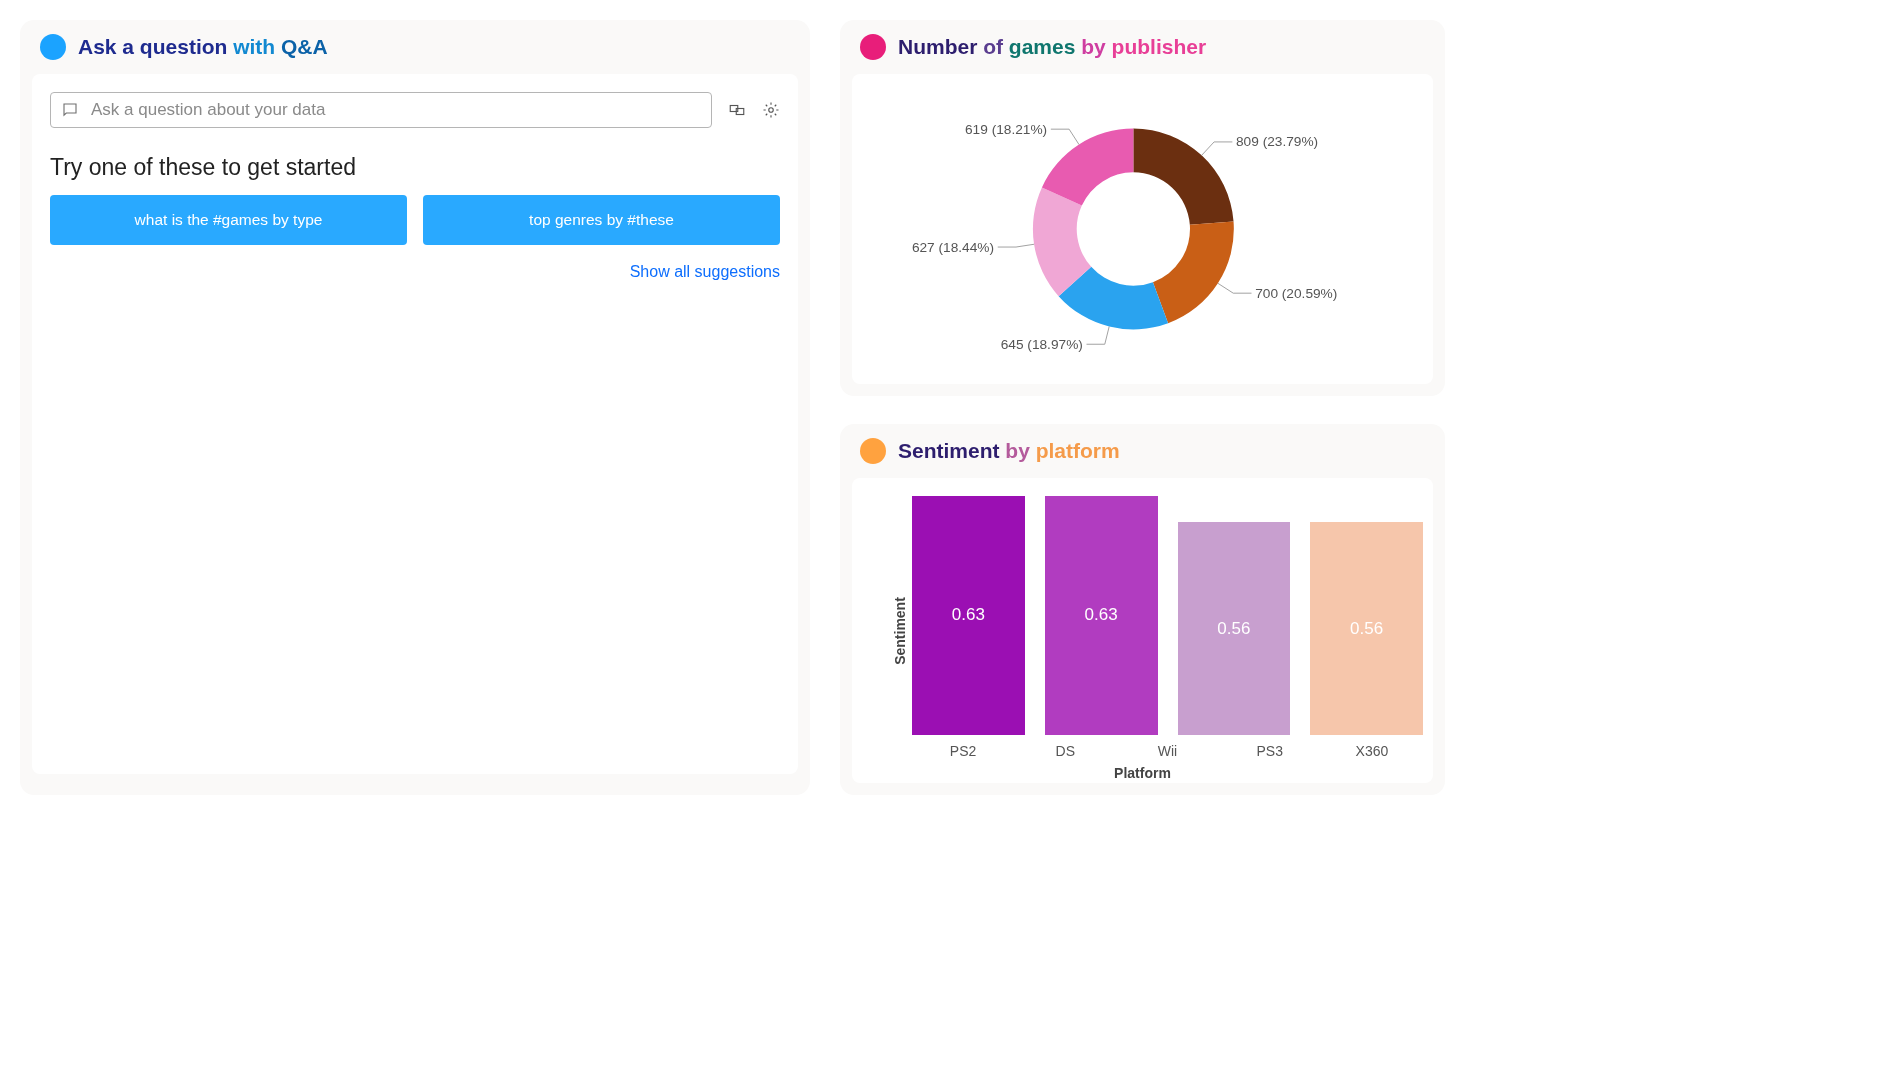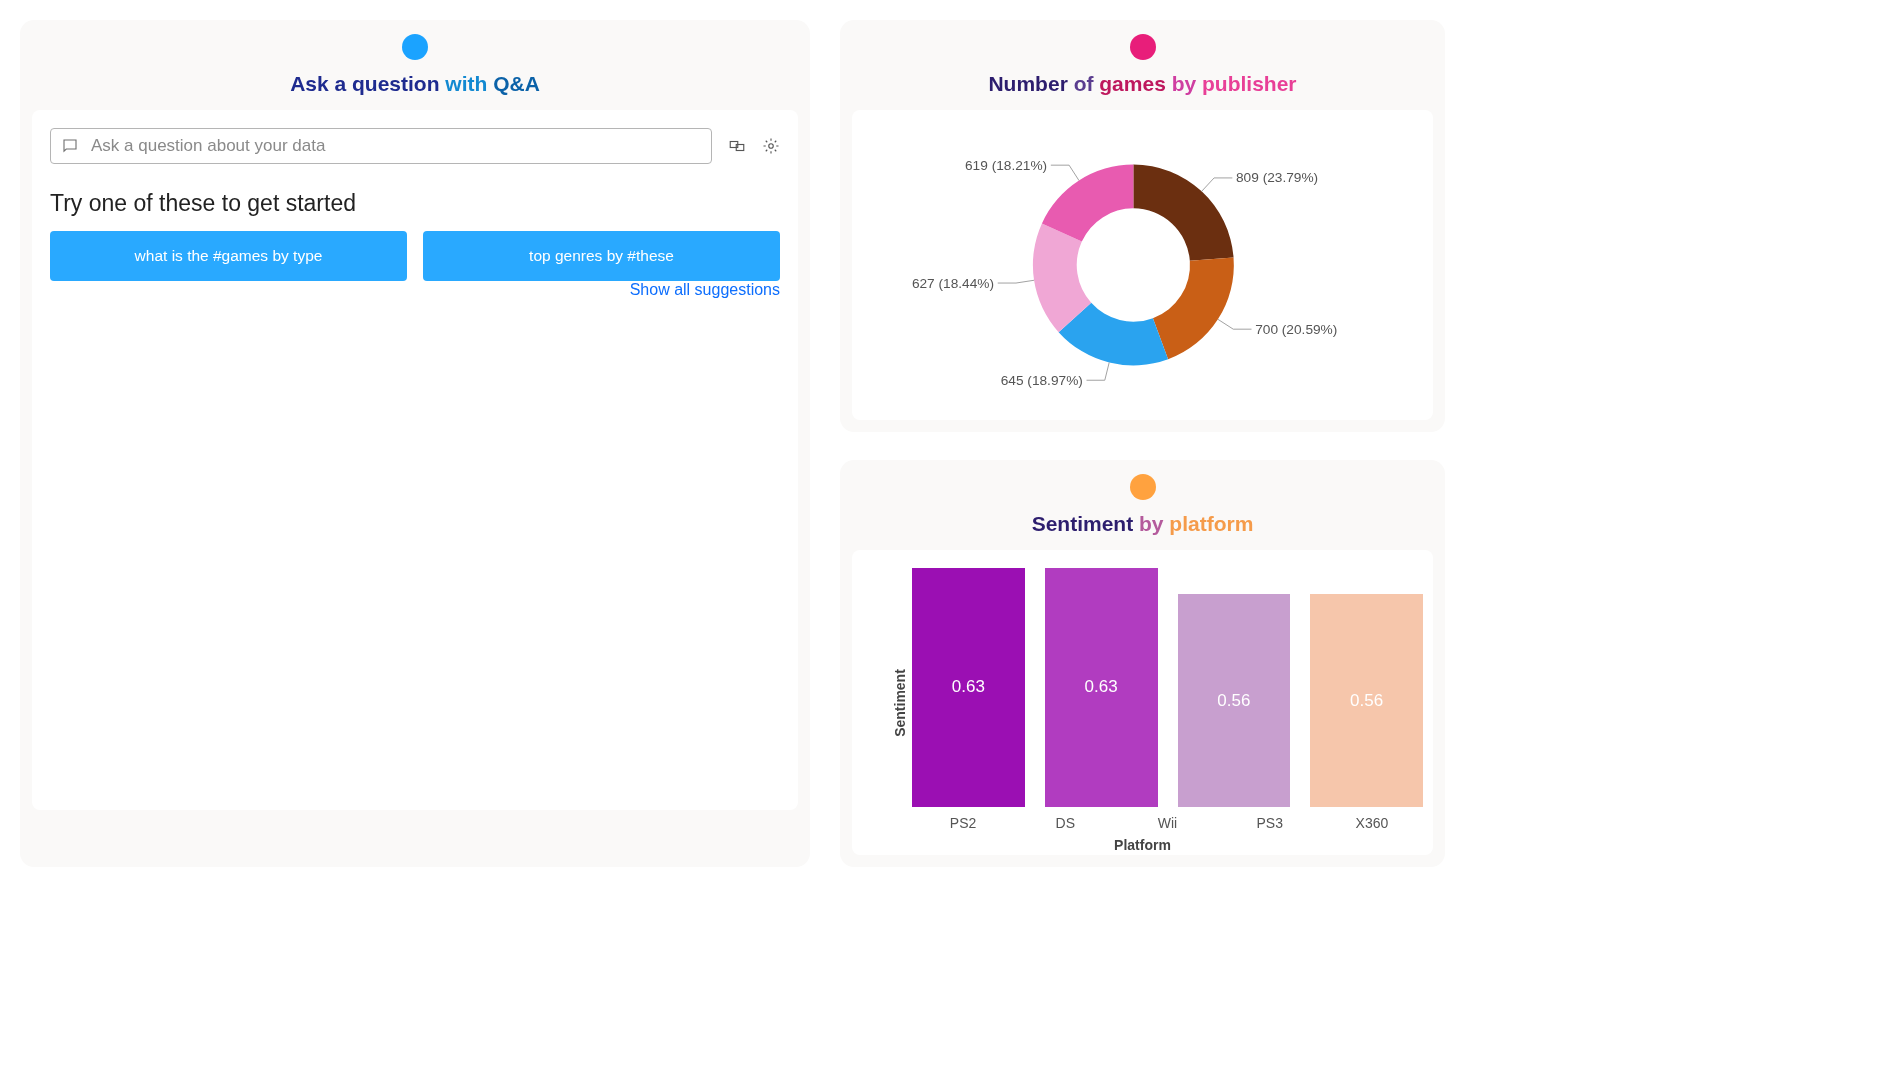--- a/index.html
+++ b/index.html
@@ -19,21 +19,20 @@
   .card {
     background: #faf9f8;
     border-radius: 14px;
     overflow: hidden;
   }
   .card-header {
     display: flex;
     align-items: center;
     gap: 12px;
     padding: 14px 20px 14px 20px;
-    flex-direction: column;
   }
   .dot {
     width: 26px;
     height: 26px;
     border-radius: 50%;
     flex-shrink: 0;
   }
   .card-title {
     font-size: 21px;
     font-weight: 700;
@@ -91,20 +90,21 @@
     padding: 16px 15px;
     font-size: 15.5px;
     cursor: pointer;
     flex: 1;
     text-align: center;
   }
   .show-all {
     text-align: right;
     color: #0d6efd;
     font-size: 16px;
+    margin-top: 18px;
     cursor: pointer;
   }
 
   .right-col {
     display: flex;
     flex-direction: column;
     gap: 28px;
   }
   .donut-card .card-body { height: 310px; position: relative; }
   .donut-wrap { position: relative; width: 100%; height: 100%; }
@@ -203,21 +203,21 @@
 
       <div class="show-all">Show all suggestions</div>
     </div>
   </div>
 
   <div class="right-col">
 
     <div class="card donut-card">
       <div class="card-header">
         <div class="dot" id="donut-dot" style="background: rgb(232, 30, 122);"></div>
-        <div class="card-title" id="donut-title"><span style="color: rgb(45, 30, 110);">Number </span><span style="color: rgb(90, 61, 143);">of </span><span style="color: #be185d;">games </span><span style="color: rgb(207, 62, 161);">by </span><span style="color: rgb(232, 63, 151);">publisher</span></div>
+        <div class="card-title" id="donut-title"><span style="color: rgb(45, 30, 110);">Number </span><span style="color: rgb(90, 61, 143);">of </span><span style="color: #0f766e;">games </span><span style="color: rgb(207, 62, 161);">by </span><span style="color: rgb(232, 63, 151);">publisher</span></div>
       </div>
       <div class="card-body">
         <div class="donut-wrap" id="donut-wrap"><svg width="100%" height="100%" viewBox="0 0 560 300">
               <path d="M 270 40 A 110 110 0 0 1 379.6844090574453 141.67351156134734 L 331.8221214687419 145.3068883345776 A 62 62 0 0 0 270 88 Z" fill="#6b2f10"></path>
               <path d="M 344.7799648025733 69.32809123290875 L 358.37632203940484 54.66047145707398 L 378.37632203940484 54.66047145707398" stroke="#999" fill="none"></path>
               <text x="382.37632203940484" y="59.66047145707398" text-anchor="start" font-size="15" fill="#555">809 (23.79%)</text>
               <path d="M 379.6844090574453 141.67351156134734 A 110 110 0 0 1 308.02519344482806 253.21862556478555 L 291.4323817598122 208.17777077287914 A 62 62 0 0 0 331.8221214687419 145.3068883345776 Z" fill="#c95f16"></path>
               <path d="M 362.5478783244376 209.45494275201258 L 379.37476529251717 220.26493234328763 L 399.37476529251717 220.26493234328763" stroke="#999" fill="none"></path>
               <text x="403.37476529251717" y="225.26493234328763" text-anchor="start" font-size="15" fill="#555">700 (20.59%)</text>
               <path d="M 308.02519344482806 253.21862556478555 A 110 110 0 0 1 188.16345089037225 223.50360011473919 L 223.8739450473007 191.429301882853 A 62 62 0 0 0 291.4323817598122 208.17777077287914 Z" fill="#2aa3ef"></path>

